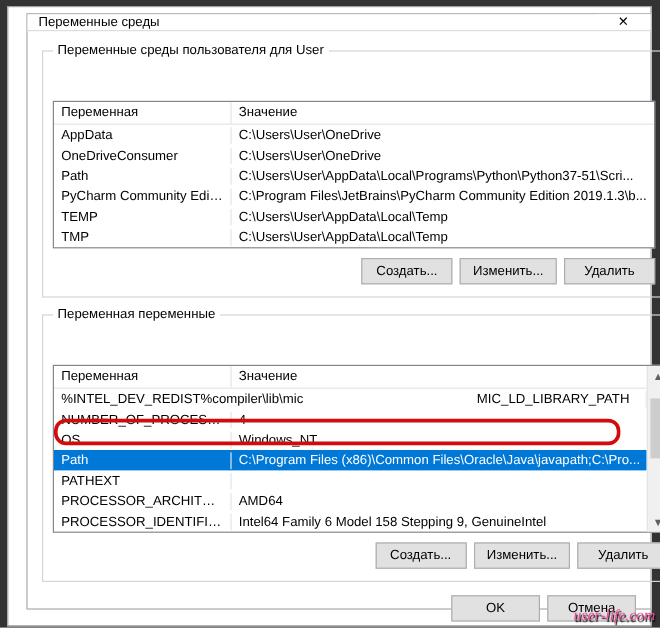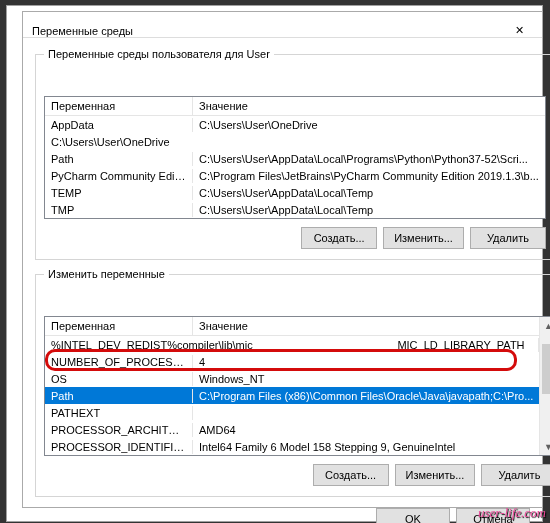--- a/index.html
+++ b/index.html
@@ -1,19 +1,19 @@
 <!DOCTYPE html>
 <html><head>
 <meta charset="utf-8">
 <style>
   * { box-sizing: border-box; margin: 0; padding: 0; font-family: "Segoe UI", Tahoma, sans-serif; font-size: 11px; }
   body { background: #333; width: 550px; height: 523px; position: relative; overflow: hidden; }
   .frame { position: absolute; top: 5px; left: 6px; width: 537px; height: 517px; background: #fff; border: 1px solid #a0a0a0; }
   .window { position: absolute; top: 5px; left: 15px; width: 521px; height: 497px; background: #fff; border: 1px solid #aaa; display: flex; flex-direction: column; }
-  .titlebar { background: #fff; height: 30px; display: flex; align-items: center; border-bottom: 1px solid #ddd; margin-top: 12px; }
+  .titlebar { background: #fff; height: 30px; display: flex; align-items: center; border-bottom: 1px solid #ddd; }
   .titlebar .title { padding-left: 9px; color: #000; flex: 1; }
   .titlebar .close { width: 45px; height: 100%; background: #fff; display: flex; align-items: center; justify-content: center; font-size: 13px; color: #000; }
   .content { flex: 1; padding: 10px 12px 6px 12px; display: flex; flex-direction: column; gap: 8px; }
   fieldset { border: 1px solid #d5d5d5; padding: 8px 8px 10px 8px; }
   legend { padding: 0 4px; color: #000; }
   .list { border: 1px solid #828790; background: #fff; margin-bottom: 8px; margin-top: 28px; }
   .list-head { display: flex; background: #fff; border-bottom: 1px solid #e5e5e5; }
   .list-head .col { padding: 3px 6px; color: #000; }
   .col1 { width: 148px; border-right: 1px solid #e5e5e5; white-space: nowrap; overflow: hidden; }
   .col2 { flex: 1; white-space: nowrap; overflow: hidden; }
@@ -53,25 +53,26 @@
           <div class="list-head">
             <div class="col col1">Переменная</div>
             <div class="col col2">Значение</div>
           </div>
           <div class="rows" id="user-rows">
               <div class="row">
                 <div class="cell col1">AppData</div>
                 <div class="cell col2">C:\Users\User\OneDrive</div>
               </div>
               <div class="row">
+                <div class="cell col1">OneDriveConsumer</div>
                 <div class="cell col2">C:\Users\User\OneDrive</div>
               </div>
               <div class="row">
                 <div class="cell col1">Path</div>
-                <div class="cell col2">C:\Users\User\AppData\Local\Programs\Python\Python37-52\Scri...</div>
+                <div class="cell col2">C:\Users\User\AppData\Local\Programs\Python\Python37-51\Scri...</div>
               </div>
               <div class="row">
                 <div class="cell col1">PyCharm Community Edition</div>
                 <div class="cell col2">C:\Program Files\JetBrains\PyCharm Community Edition 2019.1.3\b...</div>
               </div>
               <div class="row">
                 <div class="cell col1">TEMP</div>
                 <div class="cell col2">C:\Users\User\AppData\Local\Temp</div>
               </div>
               <div class="row">
@@ -81,21 +82,21 @@
             </div>
         </div>
         <div class="btn-row">
           <div class="btn">Создать...</div>
           <div class="btn">Изменить...</div>
           <div class="btn">Удалить</div>
         </div>
       </fieldset>
 
       <fieldset>
-        <legend>Изменить переменные</legend>
+        <legend>Переменная переменные</legend>
         <div class="list">
           <div class="scroll-wrap">
             <div class="rows-area">
               <div class="list-head">
                 <div class="col col1">Переменная</div>
                 <div class="col col2">Значение</div>
               </div>
               <div class="rows" id="sys-rows" style="max-height:120px">
                   <div class="row">
                     <div class="cell col2">%INTEL_DEV_REDIST%compiler\lib\mic</div>

